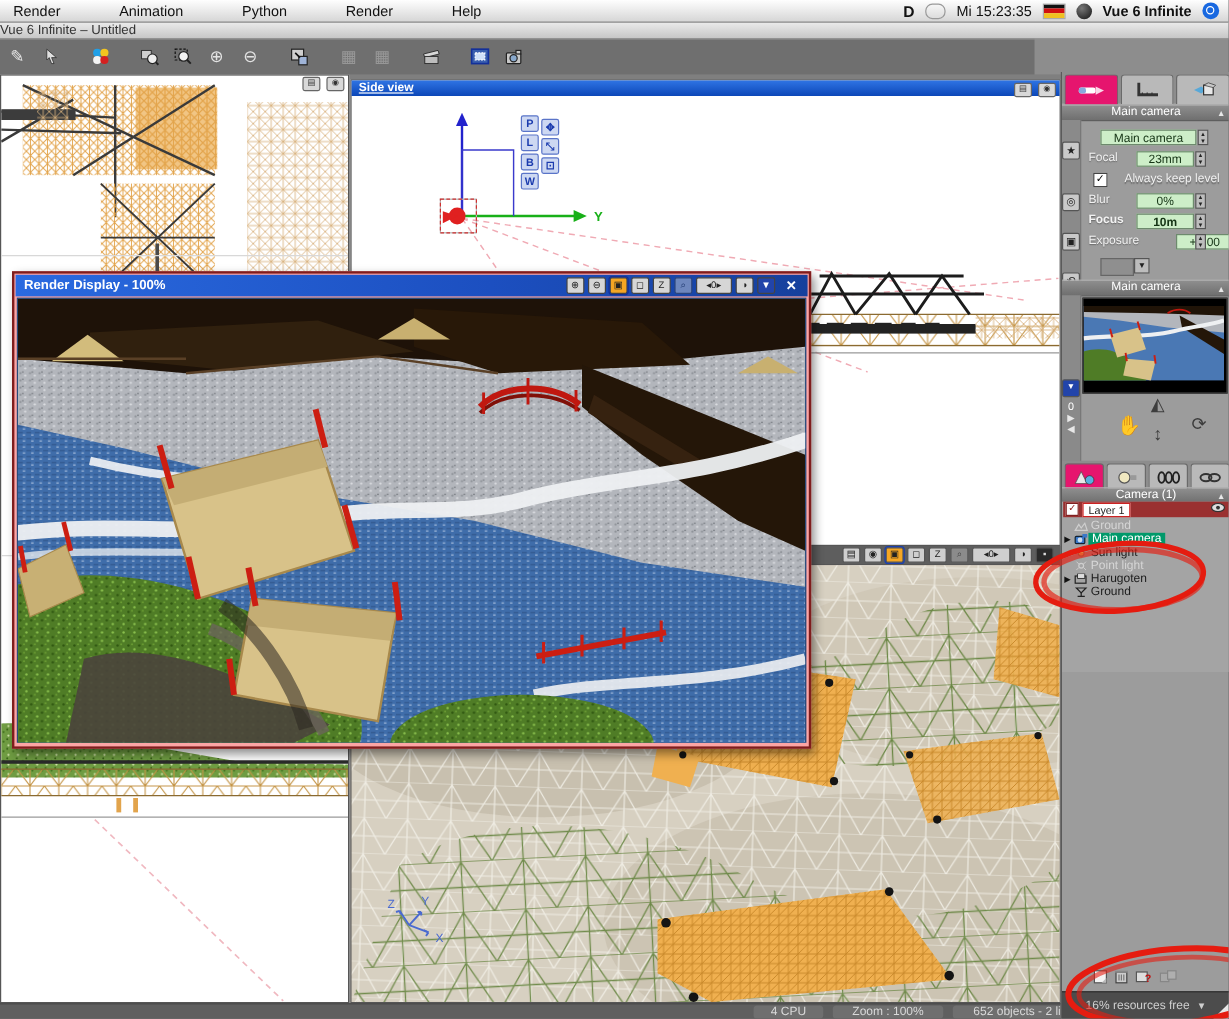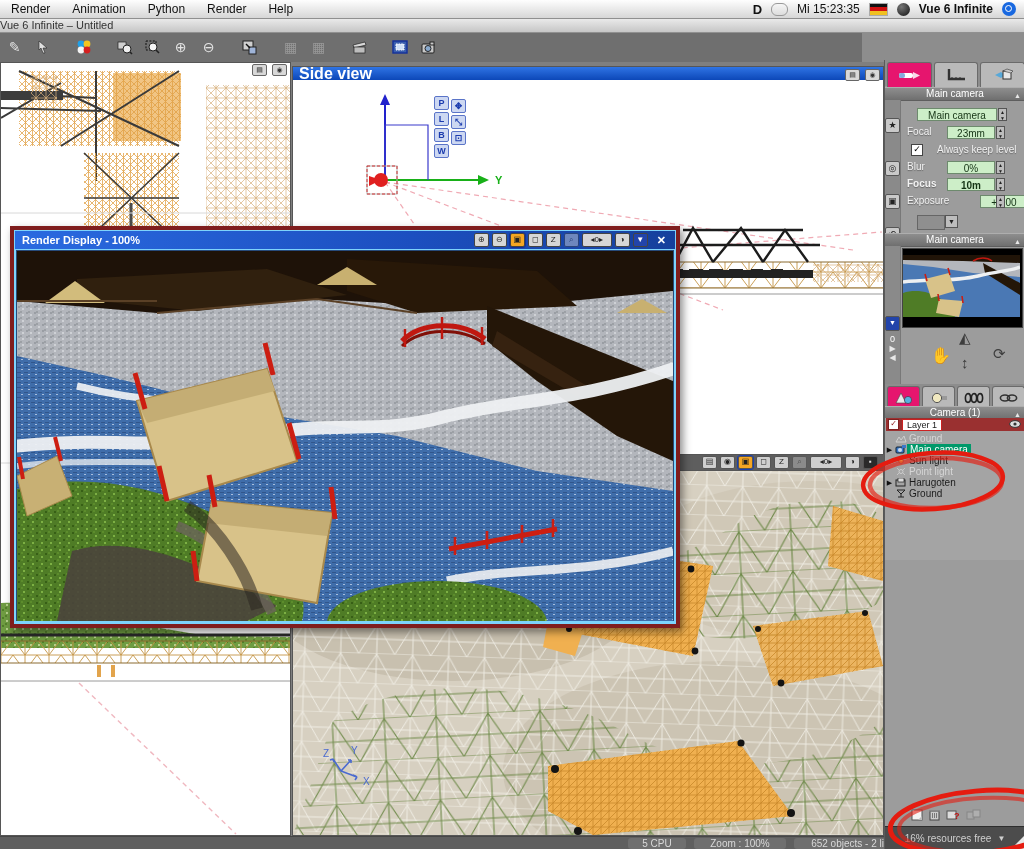--- a/index.html
+++ b/index.html
@@ -1,21 +1,21 @@
 <!DOCTYPE html>
 <html><head>
 <meta charset="utf-8">
 <style>
   html,body{margin:0;padding:0;background:#555;}
   #screen{position:relative;width:1024px;height:849px;overflow:hidden;
     font-family:"Liberation Sans",sans-serif;background:#7f7f7f;-webkit-font-smoothing:antialiased;}
   
   .menubar{position:absolute;left:0;top:0;width:1024px;height:18px;
     background:linear-gradient(#fefefe,#d6d6d6);border-bottom:1px solid #8f8f8f;
-    display:flex;align-items:center;font-size:12px;color:#111;z-index:40;}
+    display:flex;align-items:center;font-size:12px;color:#111;z-index:40;gap:27px;}
   .menu-item{padding:0 11px;cursor:default;}
   .mb-right{margin-left:auto;display:flex;align-items:center;gap:9px;padding-right:8px;font-size:12px;}
   .d-ico{font-weight:bold;font-size:13px;}
   .bubble{width:15px;height:11px;border:1.5px solid #999;border-radius:6px;}
   .flag{width:17px;height:11px;display:flex;flex-direction:column;border:1px solid #aaa;}
   .flag div{flex:1;}
   .vue-ico{width:13px;height:13px;border-radius:50%;background:radial-gradient(circle at 35% 30%,#777,#111);}
   .spot{width:14px;height:14px;border-radius:50%;background:#1868e0;position:relative;}
   .spot:after{content:"";position:absolute;left:3px;top:3px;width:5px;height:5px;border:1.5px solid #fff;border-radius:50%;}
   .appname{font-weight:bold;}
@@ -27,38 +27,38 @@
   .toolbar{position:absolute;left:0;top:32px;width:862px;height:30px;background:#6f6f6f;
     display:flex;align-items:center;gap:5px;padding-left:3px;box-sizing:border-box;z-index:10;}
   .toolbar-ext{position:absolute;left:862px;top:32px;width:162px;height:30px;background:#8d8d8d;z-index:9;}
   .tb{width:23px;height:23px;display:flex;align-items:center;justify-content:center;color:#e3e3e3;font-size:14px;}
   .tb svg{display:block;}
   .tb.dim{opacity:.35;}
   .tb-gap{width:8px;}
   
   .vp{position:absolute;background:#fff;border:1px solid #565656;box-sizing:border-box;}
   .vp-title{position:absolute;left:0;top:0;right:0;height:13px;
-    background:linear-gradient(#2f74e4,#0c47b8);color:#fff;font-size:16px;font-weight:bold;
-    line-height:13px;padding-left:6px;z-index:3;}
+    background:linear-gradient(#2f74e4,#0c47b8);color:#fff;font-size:10px;font-weight:bold;
+    line-height:13px;padding-left:6px;z-index:3;text-decoration:underline;}
   .vp-mini-icons{position:absolute;top:1px;right:3px;display:flex;gap:5px;z-index:4;}
   .mi{width:13px;height:10px;background:#d8d8d8;border:1px solid #666;border-radius:2px;font-size:7px;
      color:#333;text-align:center;line-height:9px;}
   .splitbar{position:absolute;left:292px;top:455px;width:592px;height:15px;background:#5e5e5e;
     display:flex;align-items:center;justify-content:flex-end;gap:3px;padding-right:6px;box-sizing:border-box;z-index:6;}
   .sb-ico{width:13px;height:11px;background:#cfcfcf;border:1px solid #555;font-size:8px;line-height:10px;
     text-align:center;color:#222;border-radius:2px;}
   .sb-ico.hl{background:#f5a623;outline:1px solid #1a3fae;}
   .sb-ico.dim{opacity:.4;}
   .sb-ico.dark{background:#2a2a2a;color:#ddd;}
   
   .qbtn{position:absolute;width:13px;height:12px;background:#cdd8f2;border:1px solid #5a74c8;
     color:#1c3cae;font-size:9px;font-weight:bold;text-align:center;line-height:12px;border-radius:2px;}
   
   .rwin{position:absolute;left:10px;top:226px;width:662px;height:394px;
-    background:#7dd3fc;border:4px solid #7f1d1d;box-shadow:3px 4px 8px rgba(0,0,0,.45);z-index:50;}
+    background:#fca5a5;border:2px solid #7f1d1d;box-shadow:3px 4px 8px rgba(0,0,0,.45);z-index:50;}
   .rwin-title{position:absolute;left:1px;top:1px;right:1px;height:18px;
     background:linear-gradient(90deg,#2a6ae0,#1c4fc0 60%,#16409c);display:flex;align-items:center;}
   .rwin-title .t{color:#fff;font-size:11px;font-weight:bold;padding-left:7px;flex:1;}
   .rw-icos{display:flex;align-items:center;gap:3px;padding-right:5px;}
   .rw-ico{width:13px;height:12px;background:#d6d6d6;border:1px solid #444;font-size:8px;color:#222;
     text-align:center;line-height:11px;border-radius:2px;}
   .rw-ico.hl{background:#f5a623;outline:1px solid #13309a;}
   .rw-ico.dim{opacity:.45;}
   .rw-ico.disk{background:#2244aa;color:#fff;}
   .rw-close{color:#fff;font-weight:bold;font-size:11px;padding:0 4px 0 6px;}
@@ -737,21 +737,21 @@
     </div>
 
     <div class="res-bar">
       <span>16% resources free</span>
       <span style="font-size:8px;">▼</span>
       <span class="grip"></span>
     </div>
   </div>
 
   <div class="statusbar">
-    <span class="seg" style="left:628px;width:58px;">5 CPU</span>
+    <span class="seg" style="left:628px;width:58px;">4 CPU</span>
     <span class="seg" style="left:694px;width:92px;">Zoom : 100%</span>
     <span class="seg" style="left:794px;width:126px;">652 objects - 2 lights</span>
   </div>
 
   <svg class="annot">
     <g fill="none" stroke="#e51c10" stroke-width="4.5" stroke-linecap="round">
       <ellipse cx="933" cy="481" rx="70" ry="28" transform="rotate(-4 933 481)"></ellipse>
       <ellipse cx="936" cy="483" rx="66" ry="25" transform="rotate(-2 936 483)" opacity=".65"></ellipse>
       <ellipse cx="978" cy="822" rx="88" ry="31" transform="rotate(-5 978 822)" stroke-width="5"></ellipse>
       <ellipse cx="981" cy="825" rx="82" ry="27" transform="rotate(-3 981 825)" opacity=".6" stroke-width="4"></ellipse>

